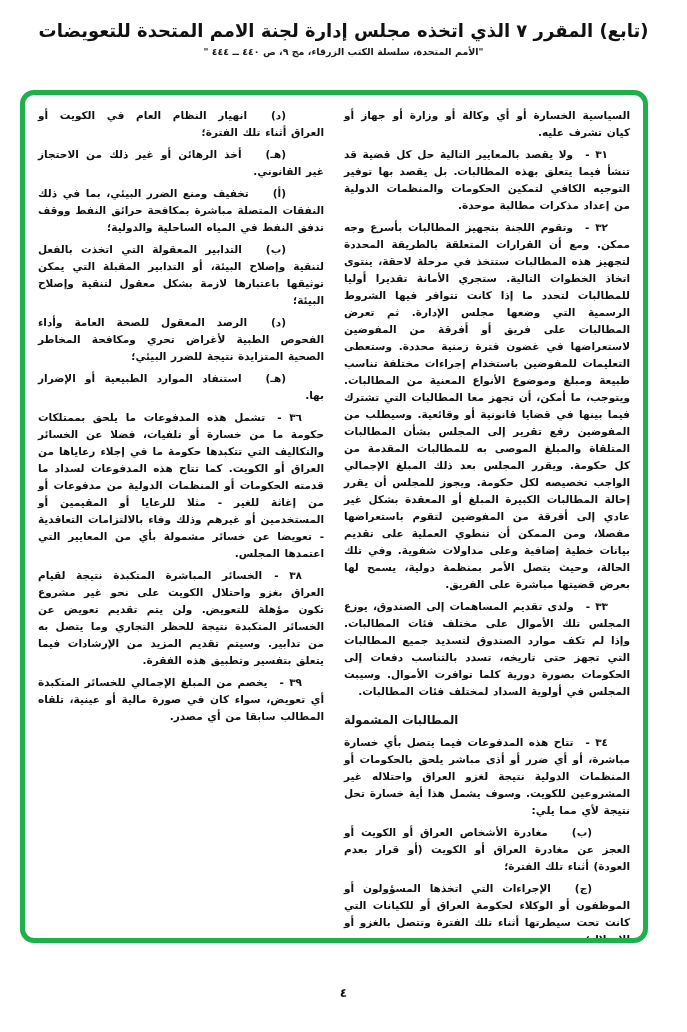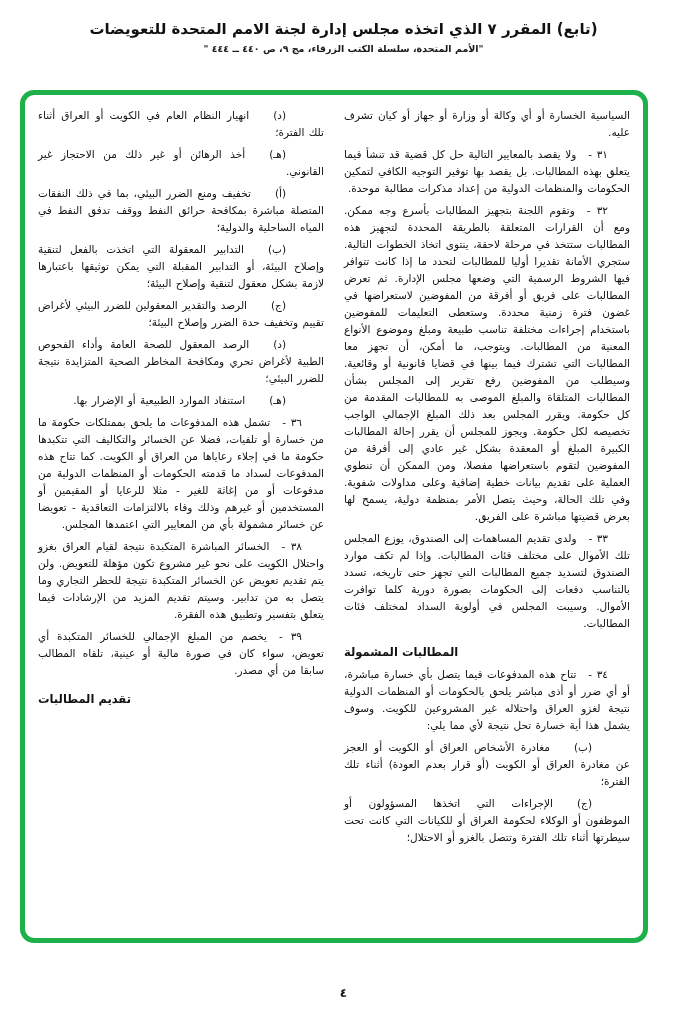--- a/index.html
+++ b/index.html
@@ -17,21 +17,21 @@
   }
   .page-header {
     position: absolute;
     top: 20px;
     left: 0;
     right: 0;
     text-align: center;
     direction: rtl;
   }
   .doc-title {
-    font-size: 15px;
+    font-size: 18px;
     font-weight: bold;
     margin: 0;
     letter-spacing: 0;
   }
   .doc-source {
     font-size: 9.5px;
     font-weight: bold;
     margin-top: 5px;
     color: #1a1a1a;
   }
@@ -55,21 +55,21 @@
     height: 100%;
   }
   .col {
     flex: 1 1 0;
     min-width: 0;
     direction: rtl;
   }
   .para {
     margin: 0 0 5px 0;
     font-size: 10.5px;
-    font-weight: normal;
+    font-weight: bold;
     line-height: 17px;
     text-align: justify;
     text-indent: 22px;
     word-spacing: 1px;
   }
   .para.cont {
     text-indent: 0;
   }
   .para.sub {
     text-indent: 38px;
@@ -140,37 +140,33 @@
       <p class="para sub">
         <span class="marker">(هـ)</span><span class="ptext">أخذ الرهائن أو غير ذلك من الاحتجاز غير القانوني.</span>
       </p>
       <p class="para sub">
         <span class="marker">(أ)</span><span class="ptext">تخفيف ومنع الضرر البيئي، بما في ذلك النفقات المتصلة مباشرة بمكافحة حرائق النفط ووقف تدفق النفط في المياه الساحلية والدولية؛</span>
       </p>
       <p class="para sub">
         <span class="marker">(ب)</span><span class="ptext">التدابير المعقولة التي اتخذت بالفعل لتنقية وإصلاح البيئة، أو التدابير المقبلة التي يمكن توثيقها باعتبارها لازمة بشكل معقول لتنقية وإصلاح البيئة؛</span>
       </p>
       <p class="para sub">
-        <span class="marker">(ج)</span><span class="ptext">الرصد والتقدير المعقولين للضرر البيئي لأغراض تقييم وتخفيف حدة الضرر وإصلاح البيئة؛</span>
-      </p>
-      <p class="para sub">
         <span class="marker">(د)</span><span class="ptext">الرصد المعقول للصحة العامة وأداء الفحوص الطبية لأغراض تحري ومكافحة المخاطر الصحية المتزايدة نتيجة للضرر البيئي؛</span>
       </p>
       <p class="para sub">
         <span class="marker">(هـ)</span><span class="ptext">استنفاد الموارد الطبيعية أو الإضرار بها.</span>
       </p>
       <p class="para num">
         <span class="marker">٣٦ -</span><span class="ptext">تشمل هذه المدفوعات ما يلحق بممتلكات حكومة ما من خسارة أو تلفيات، فضلا عن الخسائر والتكاليف التي تتكبدها حكومة ما في إجلاء رعاياها من العراق أو الكويت. كما تتاح هذه المدفوعات لسداد ما قدمته الحكومات أو المنظمات الدولية من مدفوعات أو من إغاثة للغير - مثلا للرعايا أو المقيمين أو المستخدمين أو غيرهم وذلك وفاء بالالتزامات التعاقدية - تعويضا عن خسائر مشمولة بأي من المعايير التي اعتمدها المجلس.</span>
       </p>
       <p class="para num">
         <span class="marker">٣٨ -</span><span class="ptext">الخسائر المباشرة المتكبدة نتيجة لقيام العراق بغزو واحتلال الكويت على نحو غير مشروع تكون مؤهلة للتعويض. ولن يتم تقديم تعويض عن الخسائر المتكبدة نتيجة للحظر التجاري وما يتصل به من تدابير. وسيتم تقديم المزيد من الإرشادات فيما يتعلق بتفسير وتطبيق هذه الفقرة.</span>
       </p>
       <p class="para num">
         <span class="marker">٣٩ -</span><span class="ptext">يخصم من المبلغ الإجمالي للخسائر المتكبدة أي تعويض، سواء كان في صورة مالية أو عينية، تلقاه المطالب سابقا من أي مصدر.</span>
       </p>
-      <h3 class="sec-heading">تقديم المطالبات</h3>
 
     </div>
 
   </div>
 </div>
 
 <div class="page-number">٤</div>
 
 </body></html>

